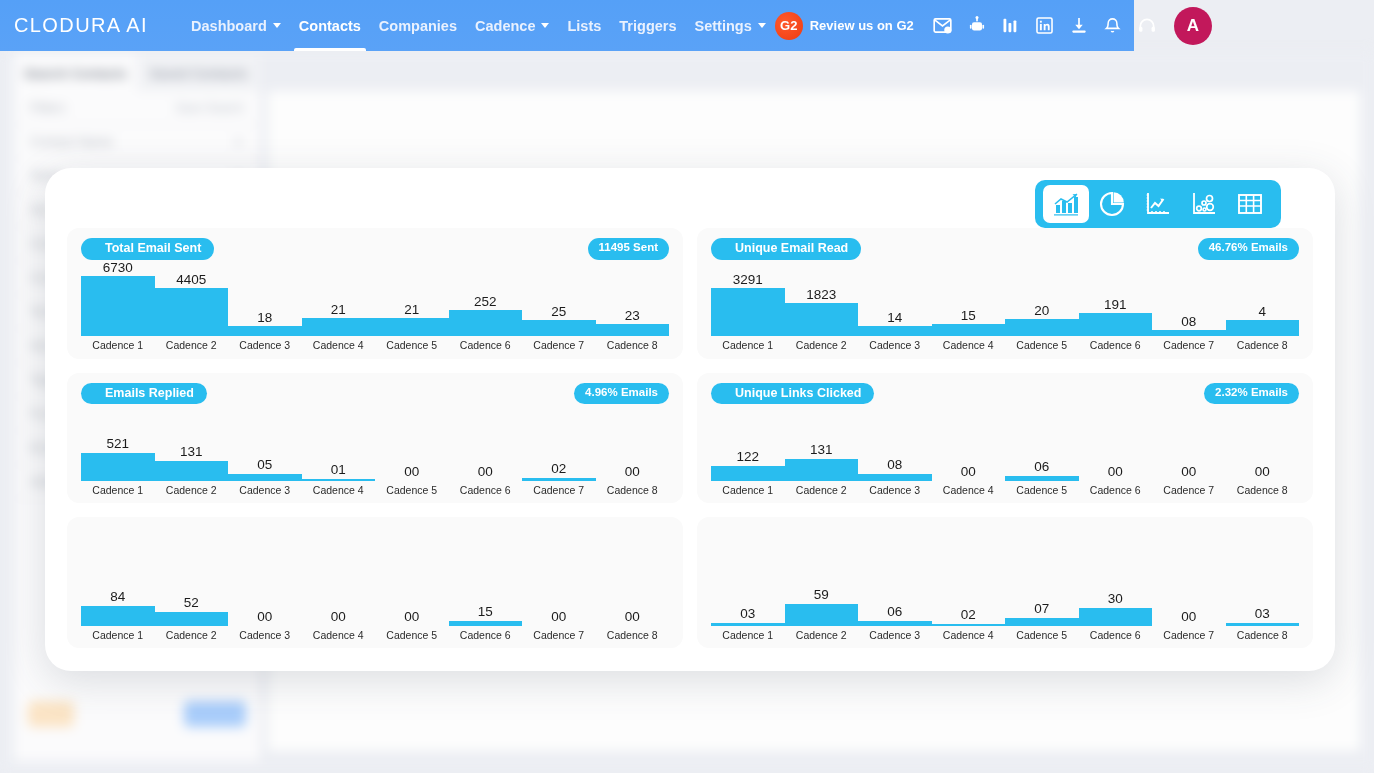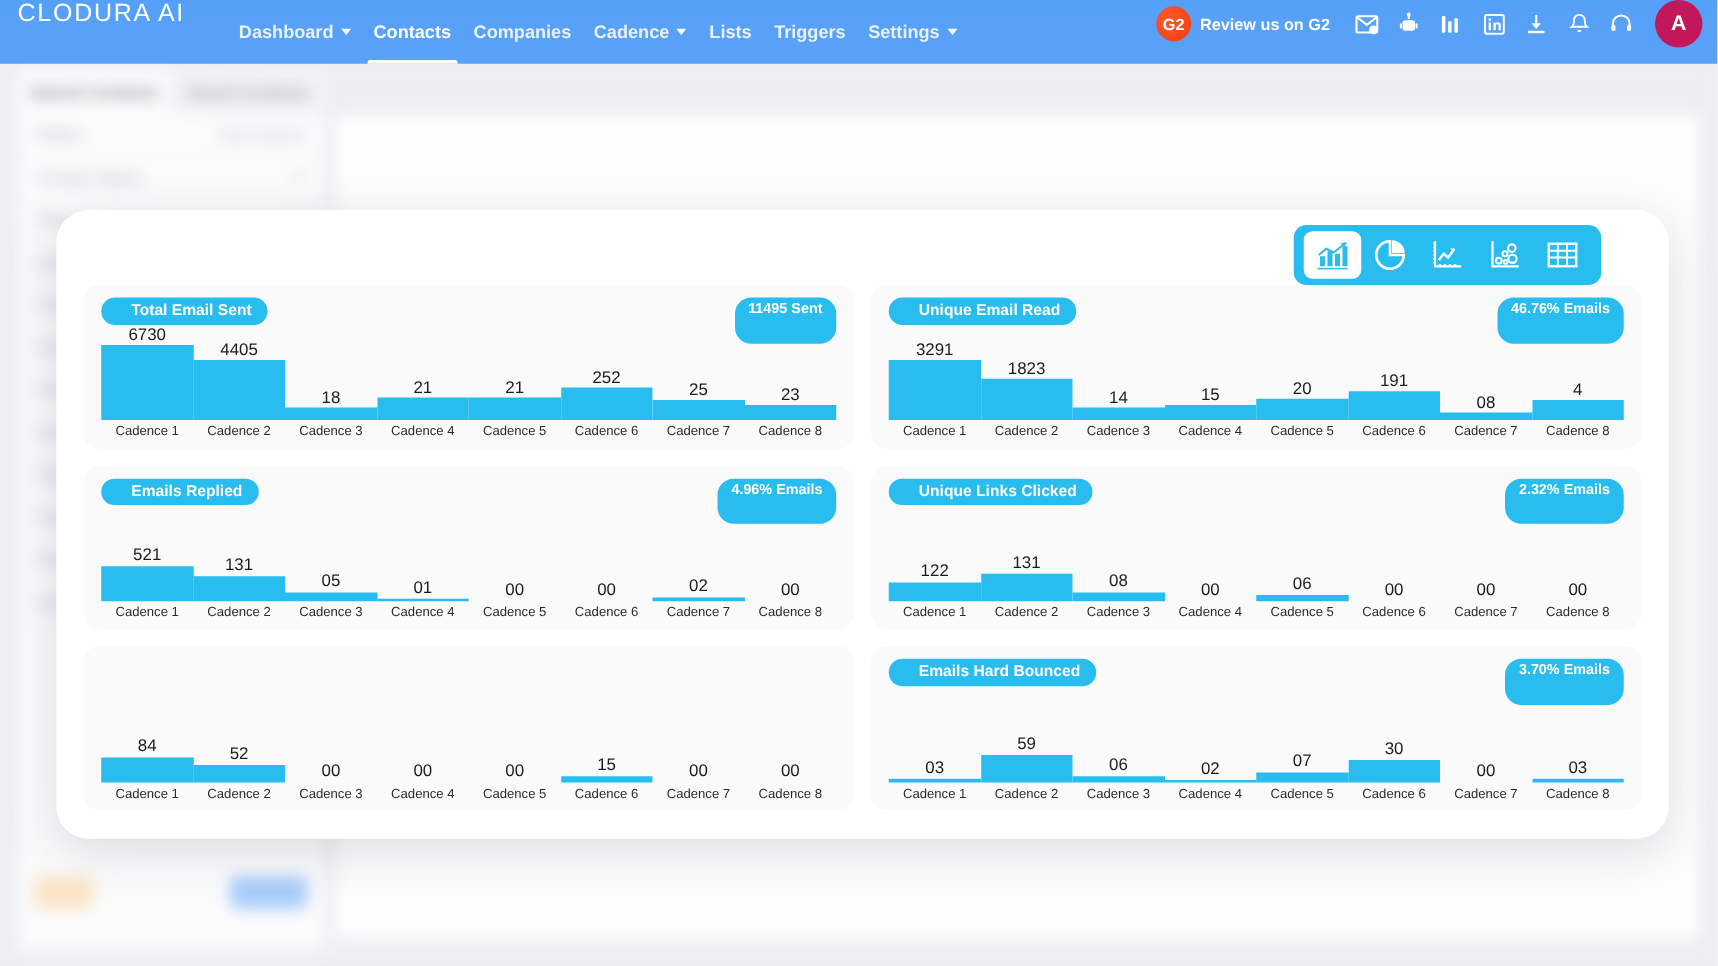--- a/index.html
+++ b/index.html
@@ -5,23 +5,23 @@
   * { margin:0; padding:0; box-sizing:border-box; }
   html,body{ width:1374px; height:773px; overflow:hidden; }
   body{
     font-family:"Liberation Sans", sans-serif;
     background:#eceef3;
     position:relative;
   }
 
   
   #topnav{
-    position:absolute; left:0; top:0; width:1374px; height:51px;
+    position:absolute; left:0; top:0; width:1134px; height:51px;
     background:linear-gradient(180deg,#55a0f7 0%,#5aa2f7 100%);
-    display:flex; align-items:flex-start; z-index:40;
+    display:flex; align-items:center; z-index:40;
   }
   #brand{
     color:#ffffff; font-size:20px; letter-spacing:1.4px;
     margin-left:14px; font-weight:400; white-space:nowrap;
     font-family:"Liberation Sans", sans-serif;
   }
   #navitems{ display:flex; align-items:center; margin-left:34px; gap:0px; height:51px;}
   .navitem{
     color:#e9f1fe; font-size:14.5px; font-weight:bold; padding:0 9px;
     height:51px; display:flex; align-items:center; cursor:pointer; white-space:nowrap;
@@ -125,21 +125,21 @@
   }
   .panel-head{
     display:flex; align-items:flex-start; justify-content:space-between;
     height:24px;
   }
   .pill{
     background:#29bdef; color:#ffffff; border-radius:13px;
     padding:4px 13px 5px 24px; font-size:12.5px; font-weight:bold;
     white-space:nowrap; line-height:1;
   }
-  .pill.badge{ font-size:11.5px; padding:4px 11px 21px 11px;margin-left:28px; }
+  .pill.badge{ font-size:11.5px; padding:4px 11px 6px 11px;margin-left:28px; }
 
   .bars{
     position:absolute; left:14px; right:14px; bottom:8px; top:34px;
     display:flex; align-items:flex-end; justify-content:space-between;
   }
   .barcol{
     flex:1; display:flex; flex-direction:column; align-items:center;
     justify-content:flex-end; height:100%;
   }
   .barval{ font-size:13.5px; color:#1c1c1c; margin-bottom:2px; line-height:1; }
@@ -661,24 +661,20 @@
           <div class="barcol">
             <div class="barval">00</div>
             <div class="barwrap">
               <div class="barrect" style="height: 0px; background: transparent;"></div>
             </div>
             <div class="barlabel">Cadence 8</div>
           </div>
         </div>
       </div>
       <div class="panel">
-        <div class="panel-head">
-          <div class="pill">Emails Hard Bounced</div>
-          <div class="pill badge">3.70% Emails</div>
-        </div>
         <div class="bars">
           <div class="barcol">
             <div class="barval">03</div>
             <div class="barwrap">
               <div class="barrect" style="height: 3px;"></div>
             </div>
             <div class="barlabel">Cadence 1</div>
           </div>
           <div class="barcol">
             <div class="barval">59</div>

